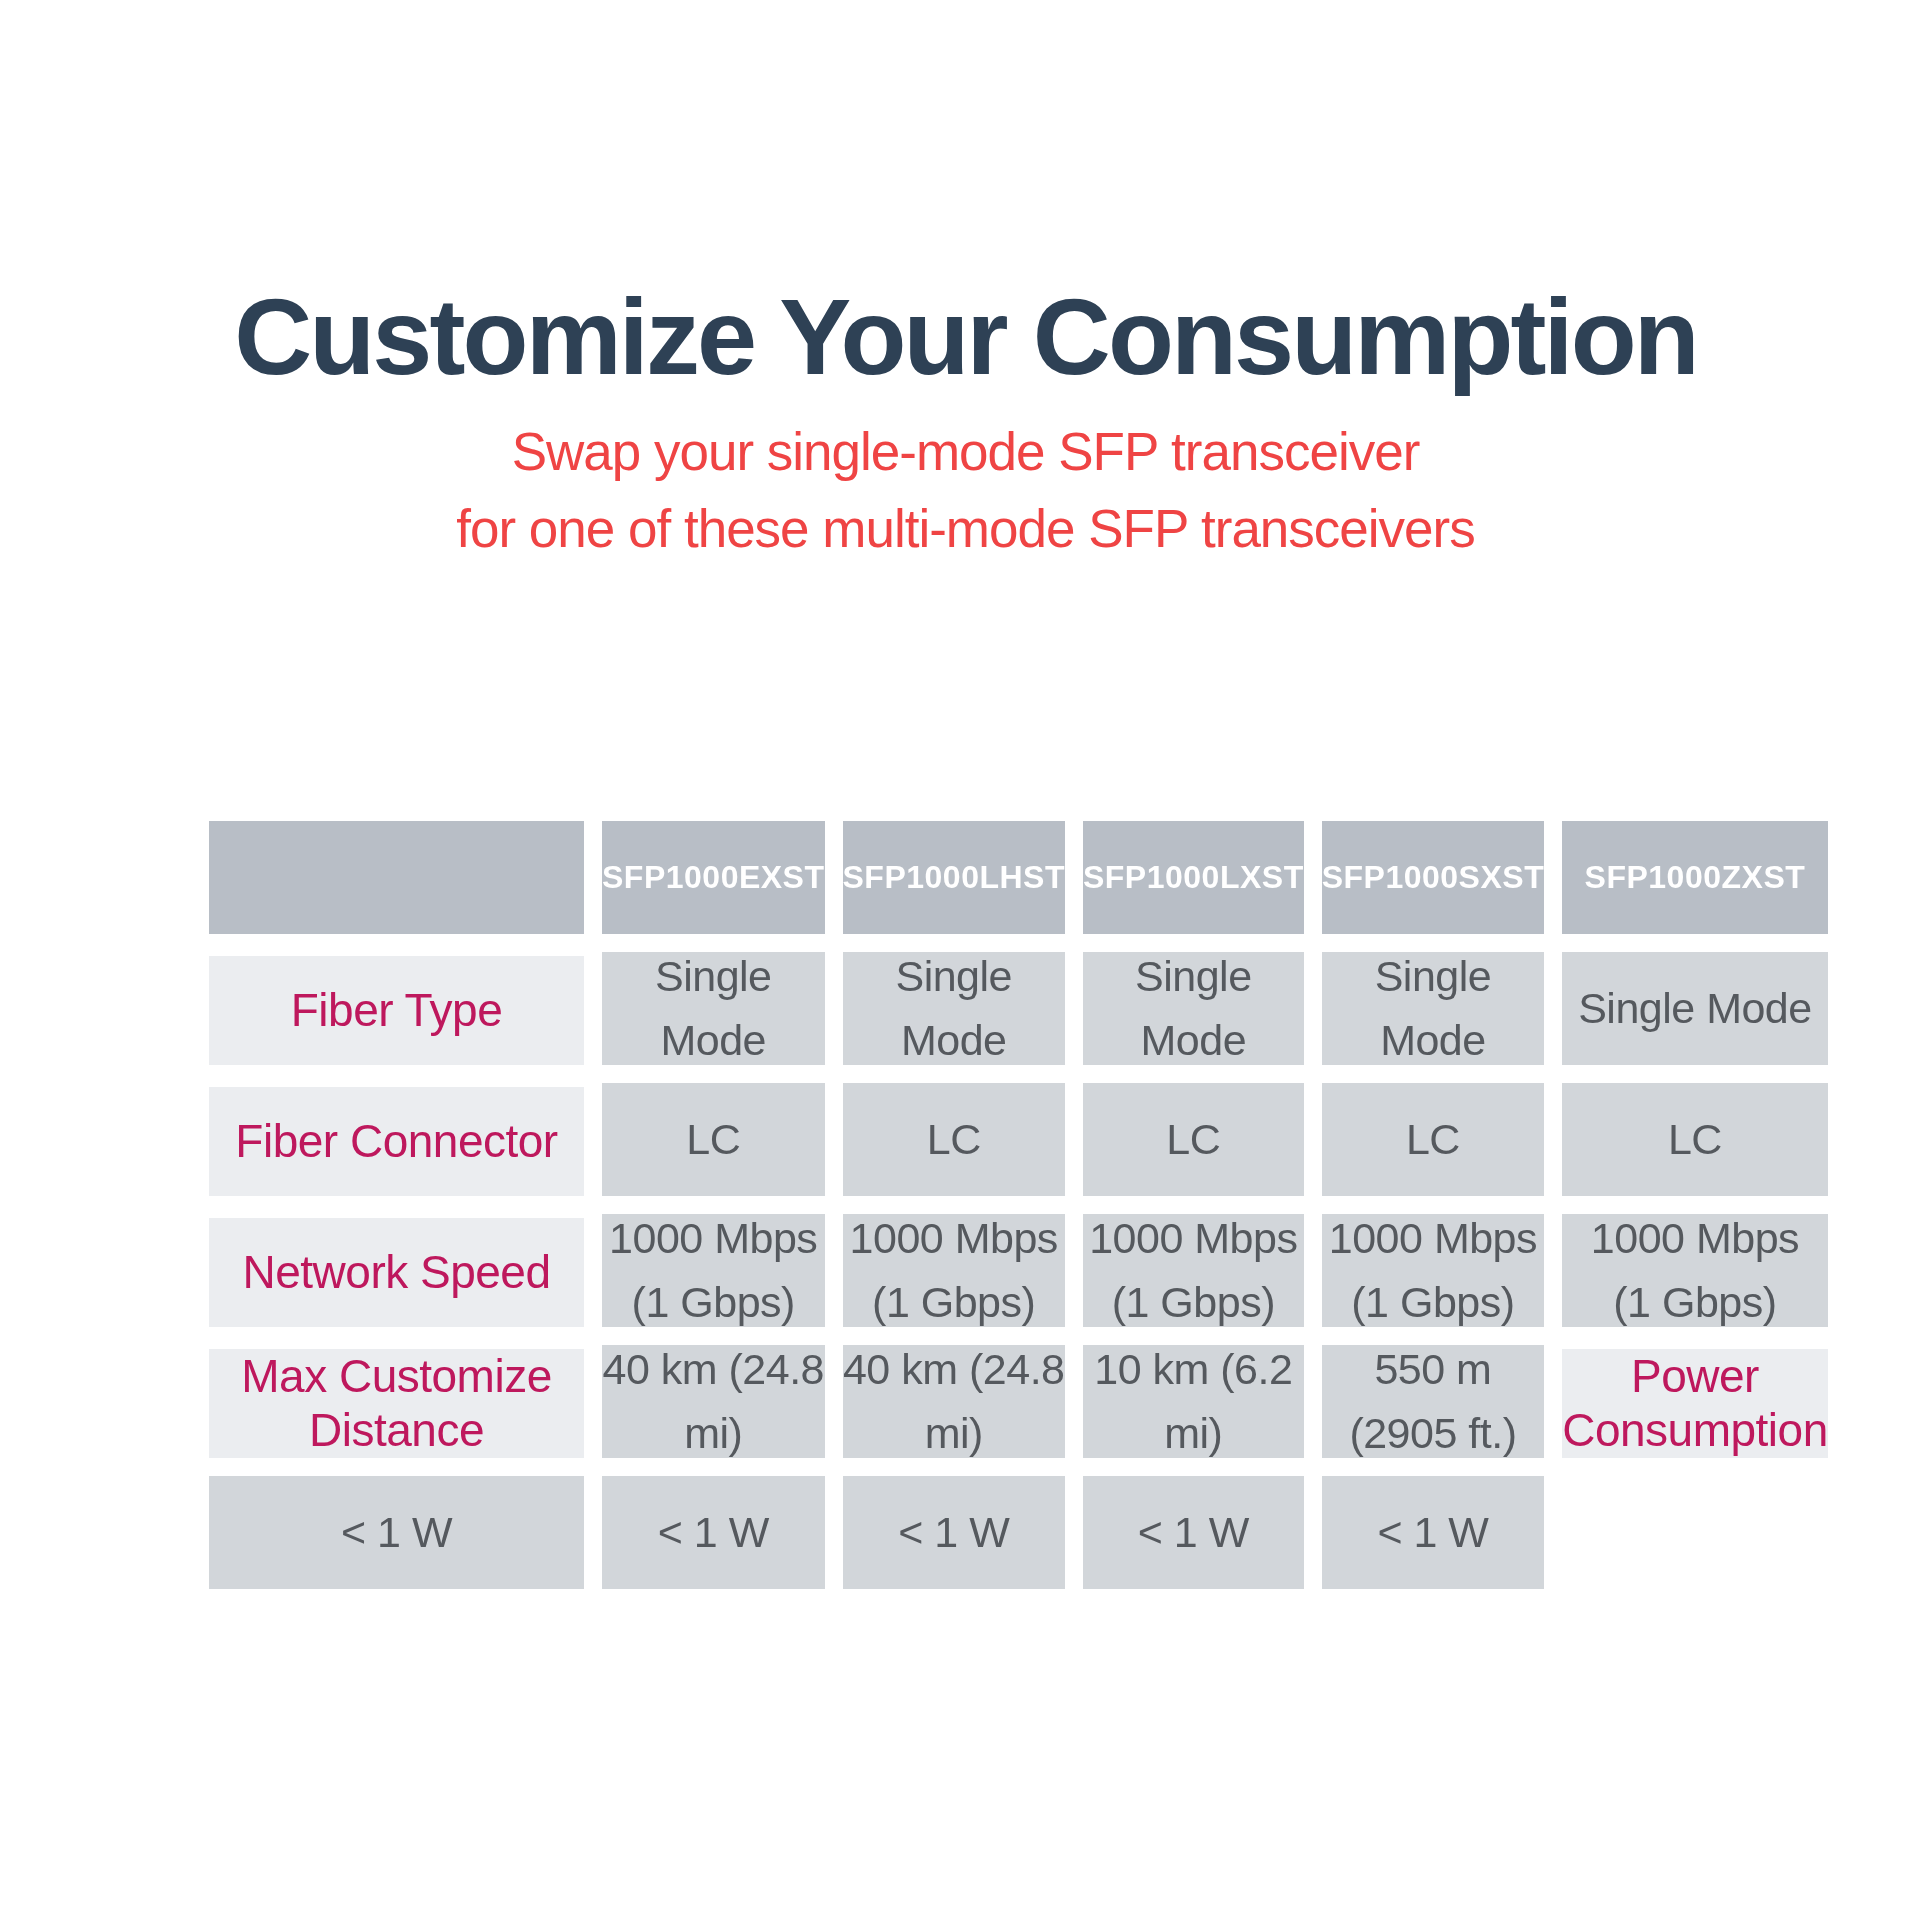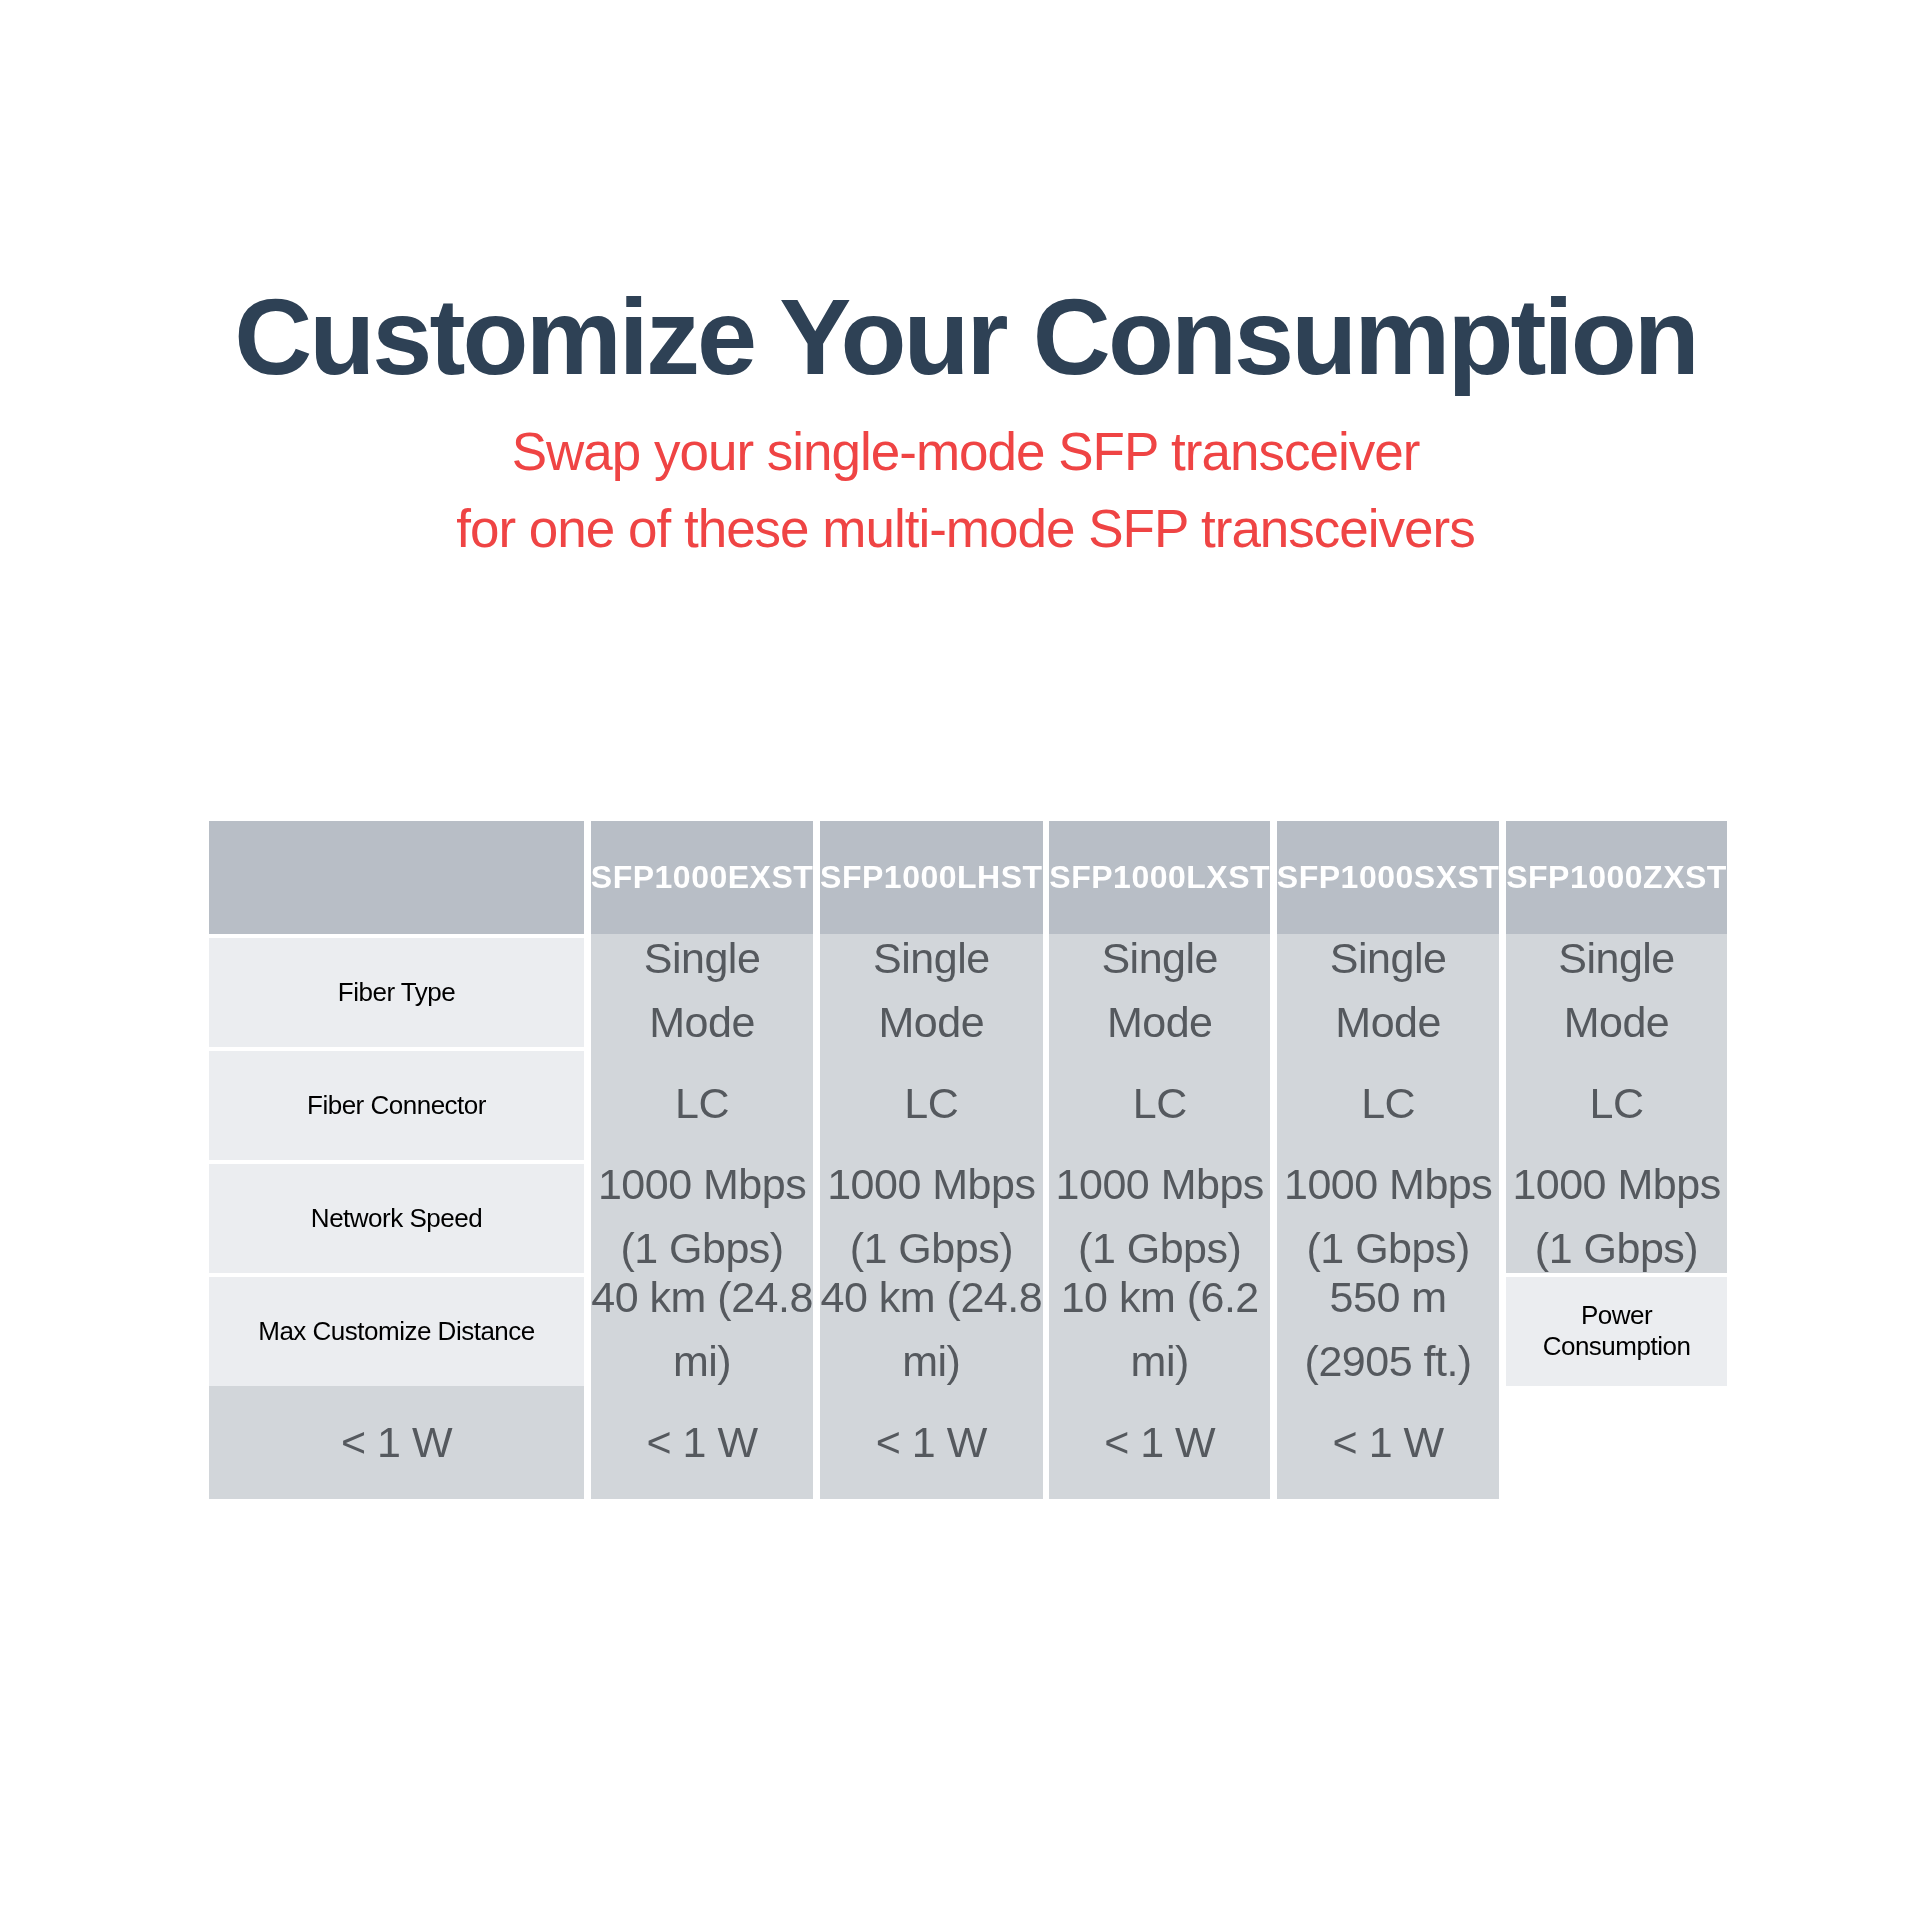--- a/index.html
+++ b/index.html
@@ -34,42 +34,43 @@
     letter-spacing: -1px;
   }
   .spec-table {
     width: 1513px;
     margin: 253px auto 8px auto;
     display: grid;
     grid-template-columns: 375px repeat(5, 1fr);
     grid-template-rows: 113px repeat(5, 113px);
     column-gap: 6.8px;
     row-gap: 0;
+    gap: 18px;
   }
   .cell {
     display: flex;
     align-items: center;
     justify-content: center;
     text-align: center;
   }
   .corner {
     background: #b8bec6;
   }
   .col-header {
     background: #b8bec6;
     color: #ffffff;
     font-size: 32px;
     font-weight: bold;
     letter-spacing: 0.5px;
   }
   .row-label {
     background: #ebedf0;
     border-top: 4.8px solid #ffffff;
-    color: #000000;
-    font-size: 26px;
+    color: #be185d;
+    font-size: 46px;
     font-weight: 400;
     letter-spacing: -0.5px;
   }
   .data-cell {
     background: #d2d6da;
     color: #55595e;
     font-size: 43px;
     font-weight: 300;
     letter-spacing: -0.5px;
     white-space: pre-line;

